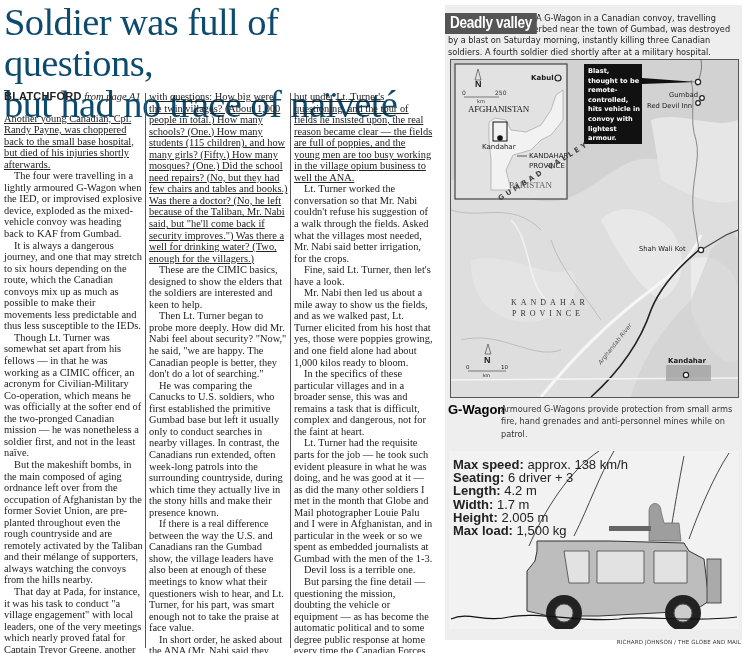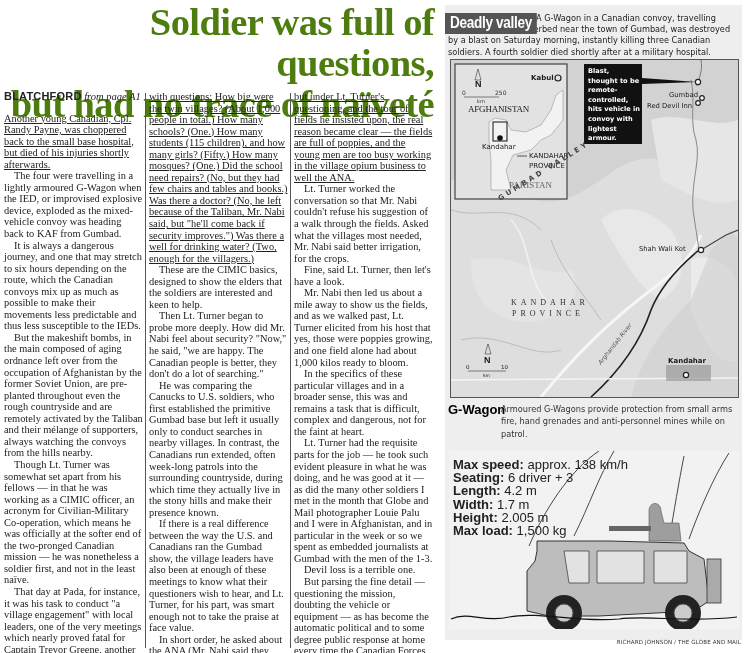--- a/index.html
+++ b/index.html
@@ -1,17 +1,17 @@
 <!DOCTYPE html>
 <html><head>
 <meta charset="utf-8">
 <style>
   html, body { margin:0; padding:0; background:#ffffff; }
   body { width:745px; height:653px; overflow:hidden; position:relative; font-family:"DejaVu Serif", serif; color:#1a1a1a; }
-  .headline { position:absolute; left:4px; top:2px; width:430px; font-family:"Liberation Serif", serif; font-size:38.5px; line-height:41px; letter-spacing:-0.6px; color:#4d7c0f; margin:0; font-weight:bold;text-align:right; }
+  .headline { position:absolute; left:4px; top:2px; width:430px; font-family:"Liberation Serif", serif; font-size:38.5px; line-height:41px; letter-spacing:-0.6px; color:#0c4a6e; margin:0; font-weight:normal; }
   .col { position:absolute; top:91px; width:139px; font-family:"Liberation Serif", serif; font-size:10.4px; line-height:11.55px; color:#222; }
   .col p { margin:0; text-indent:10px; text-align:left; }
   .col p.noind { text-indent:0;text-decoration:underline; }
   .col1 { left:4px; }
   .col2 { left:149px; }
   .col3 { left:294px; }
   .rule { position:absolute; width:1px; background:#555; top:93px; height:555px; }
   .byline { font-family:"Liberation Sans", sans-serif; font-weight:bold; font-size:11px; letter-spacing:0.2px; }
   .byline-from { font-family:"Liberation Serif", serif; font-style:italic; font-size:10.5px; font-weight:normal; }
   .byline-row { margin-bottom:10px; }
@@ -36,22 +36,22 @@
 </h1>
 
 <div class="col col1">
   <div class="byline-row">
     <span class="byline">BLATCHFORD</span>
     <span class="byline-from">from page A1</span>
   </div>
   <p class="noind">Another young Canadian, Cpl. Randy Payne, was choppered back to the small base hospital, but died of his injuries shortly afterwards.</p>
   <p>The four were travelling in a lightly armoured G-Wagon when the IED, or improvised explosive device, exploded as the mixed-vehicle convoy was heading back to KAF from Gumbad.</p>
   <p>It is always a dangerous journey, and one that may stretch to six hours depending on the route, which the Canadian convoys mix up as much as possible to make their movements less predictable and thus less susceptible to the IEDs.</p>
+  <p>Though Lt. Turner was somewhat set apart from his fellows — in that he was working as a CIMIC officer, an acronym for Civilian-Military Co-operation, which means he was officially at the softer end of the two-pronged Canadian mission — he was nonetheless a soldier first, and not in the least naïve.</p>
   <p>But the makeshift bombs, in the main composed of aging ordnance left over from the occupation of Afghanistan by the former Soviet Union, are pre-planted throughout even the rough countryside and are remotely activated by the Taliban and their mélange of supporters, always watching the convoys from the hills nearby.</p>
-  <p>Though Lt. Turner was somewhat set apart from his fellows — in that he was working as a CIMIC officer, an acronym for Civilian-Military Co-operation, which means he was officially at the softer end of the two-pronged Canadian mission — he was nonetheless a soldier first, and not in the least naïve.</p>
   <p>That day at Pada, for instance, it was his task to conduct "a village engagement" with local leaders, one of the very meetings which nearly proved fatal for Captain Trevor Greene, another reservist who just weeks before was suddenly axed in the head as he sat cross-legged, helmet off as a gesture of trust, with a group of leaders.</p>
 
 </div>
 
 <div class="rule" style="left:145px;"></div>
 
 <div class="col col2">
   <p class="noind">with questions: How big were the twin villages? (About 1,000 people in total.) How many schools? (One.) How many students (115 children), and how many girls? (Fifty.) How many mosques? (One.) Did the school need repairs? (No, but they had few chairs and tables and books.) Was there a doctor? (No, he left because of the Taliban, Mr. Nabi said, but "he'll come back if security improves.") Was there a well for drinking water? (Two, enough for the villagers.)</p>
   <p>These are the CIMIC basics, designed to show the elders that the soldiers are interested and keen to help.</p>
   <p>Then Lt. Turner began to probe more deeply. How did Mr. Nabi feel about security? "Now," he said, "we are happy. The Canadian people is better, they don't do a lot of searching."</p>

